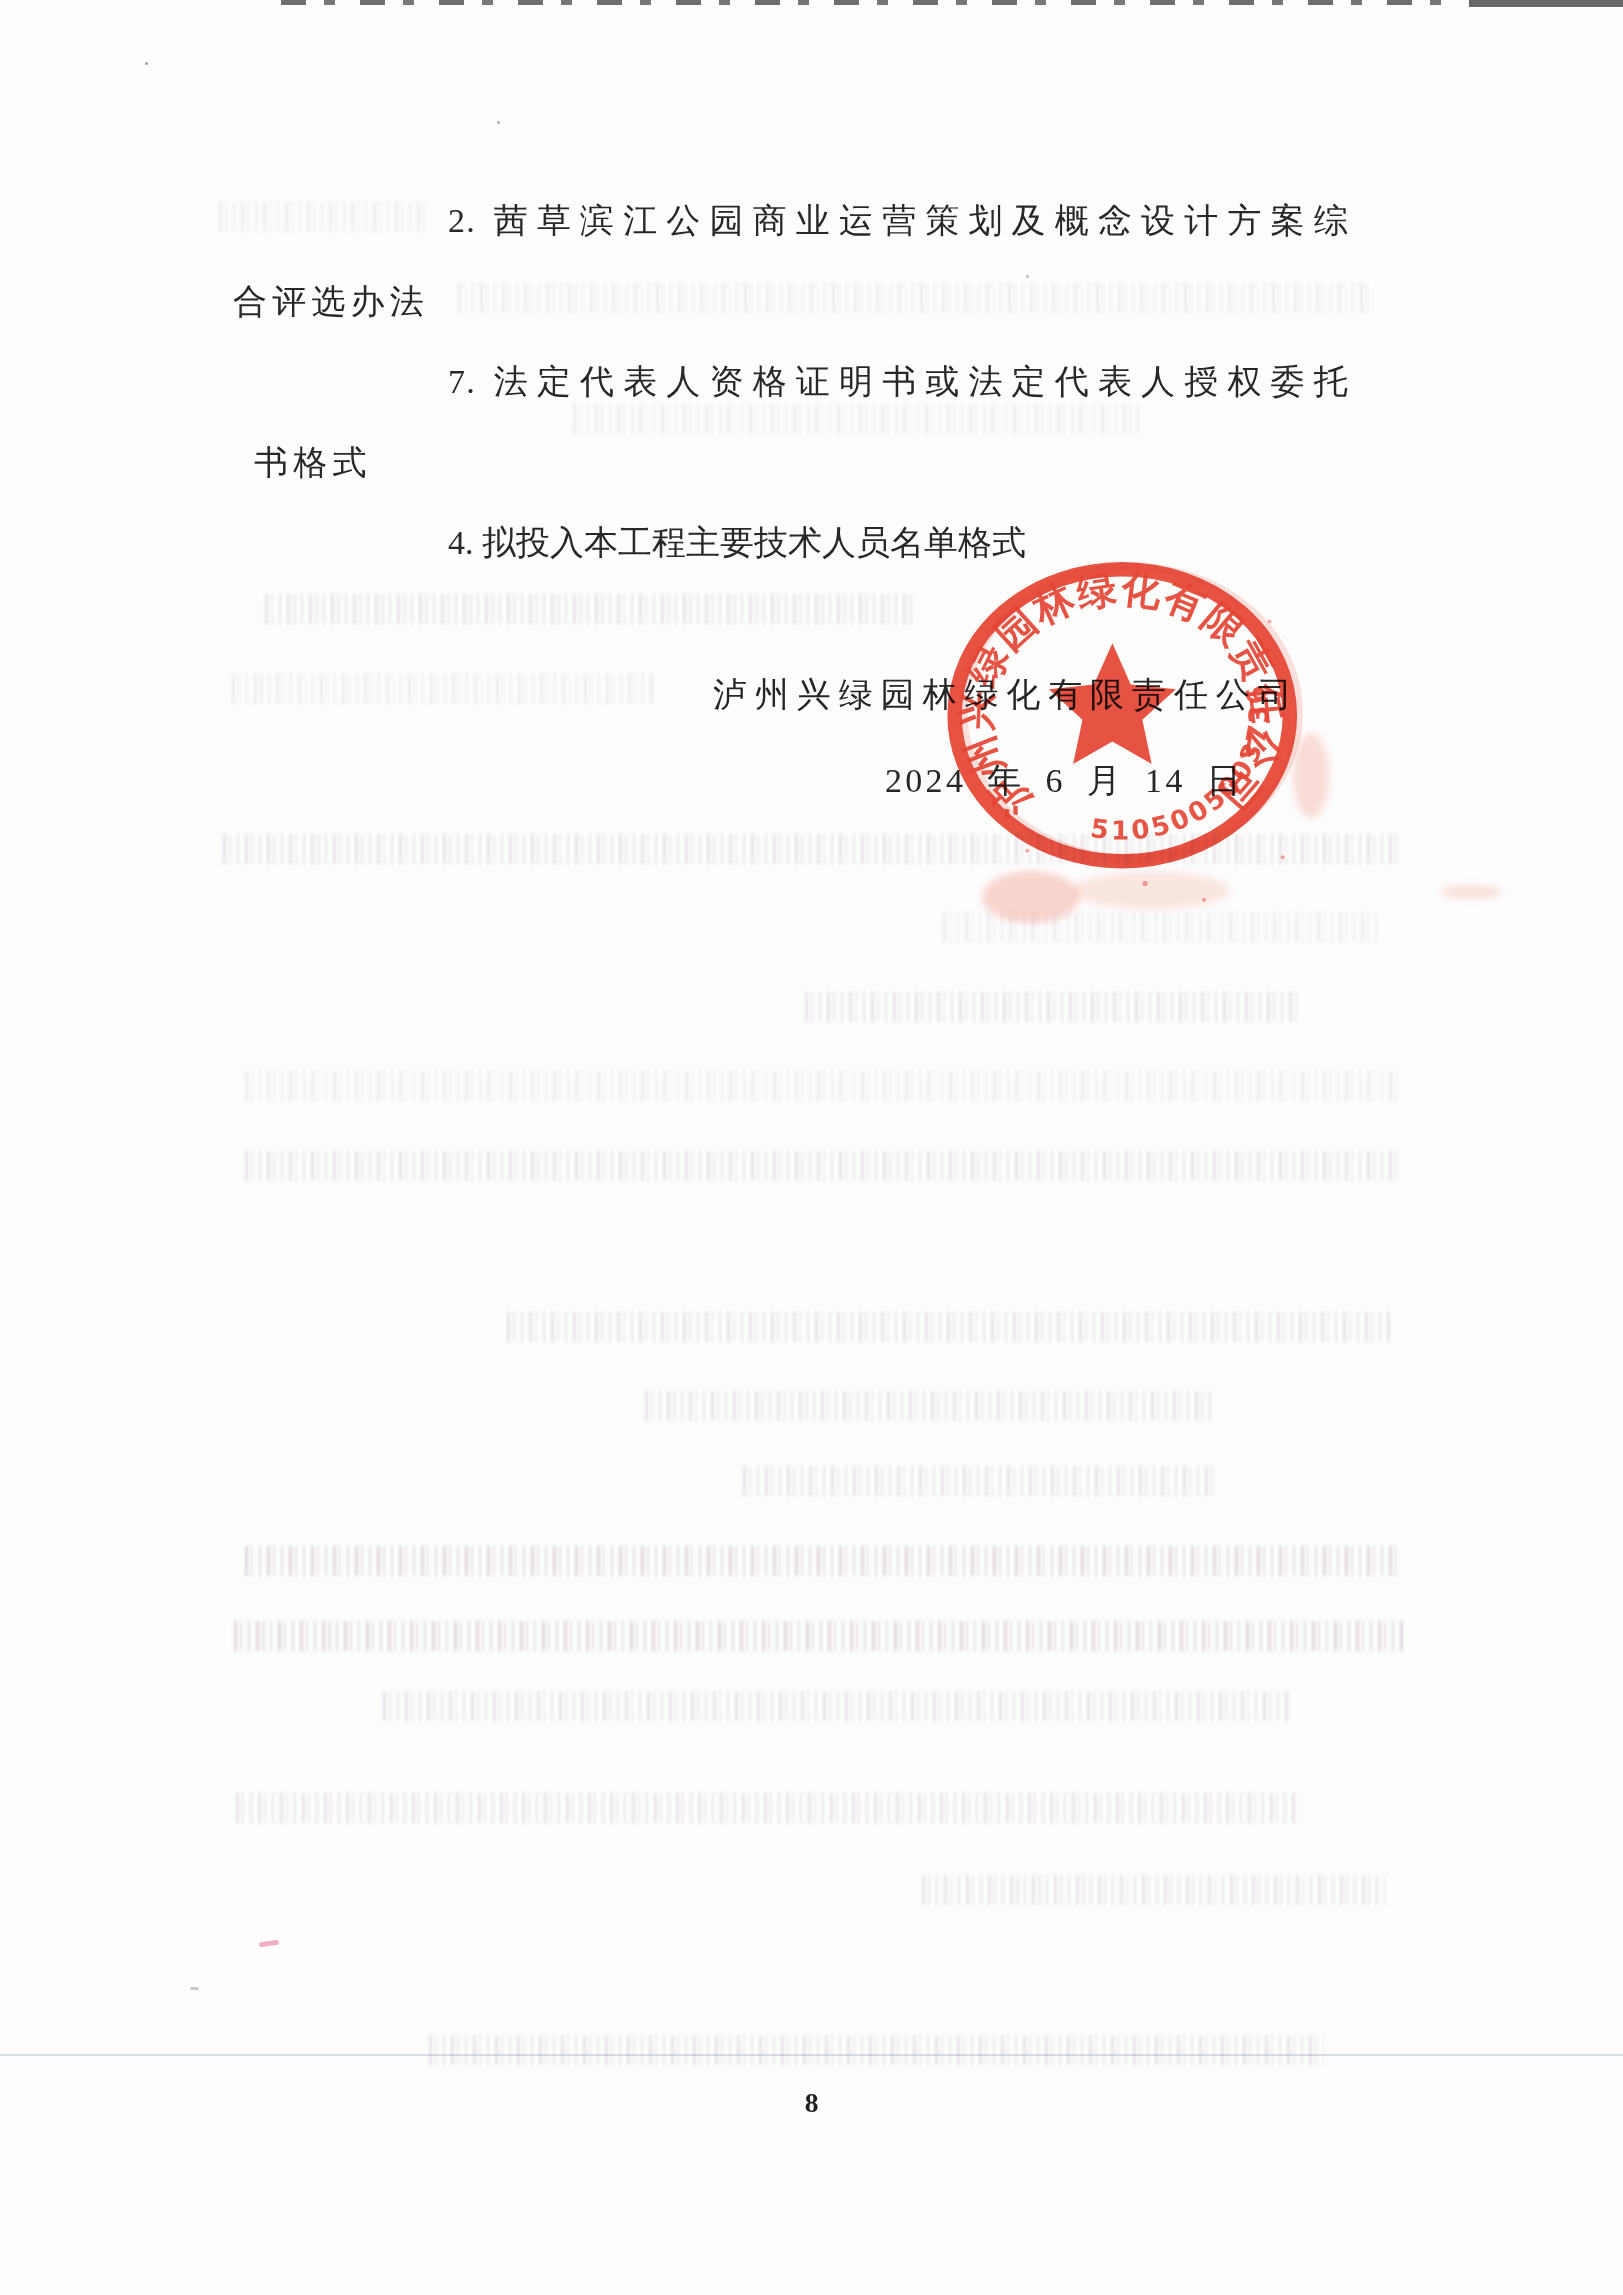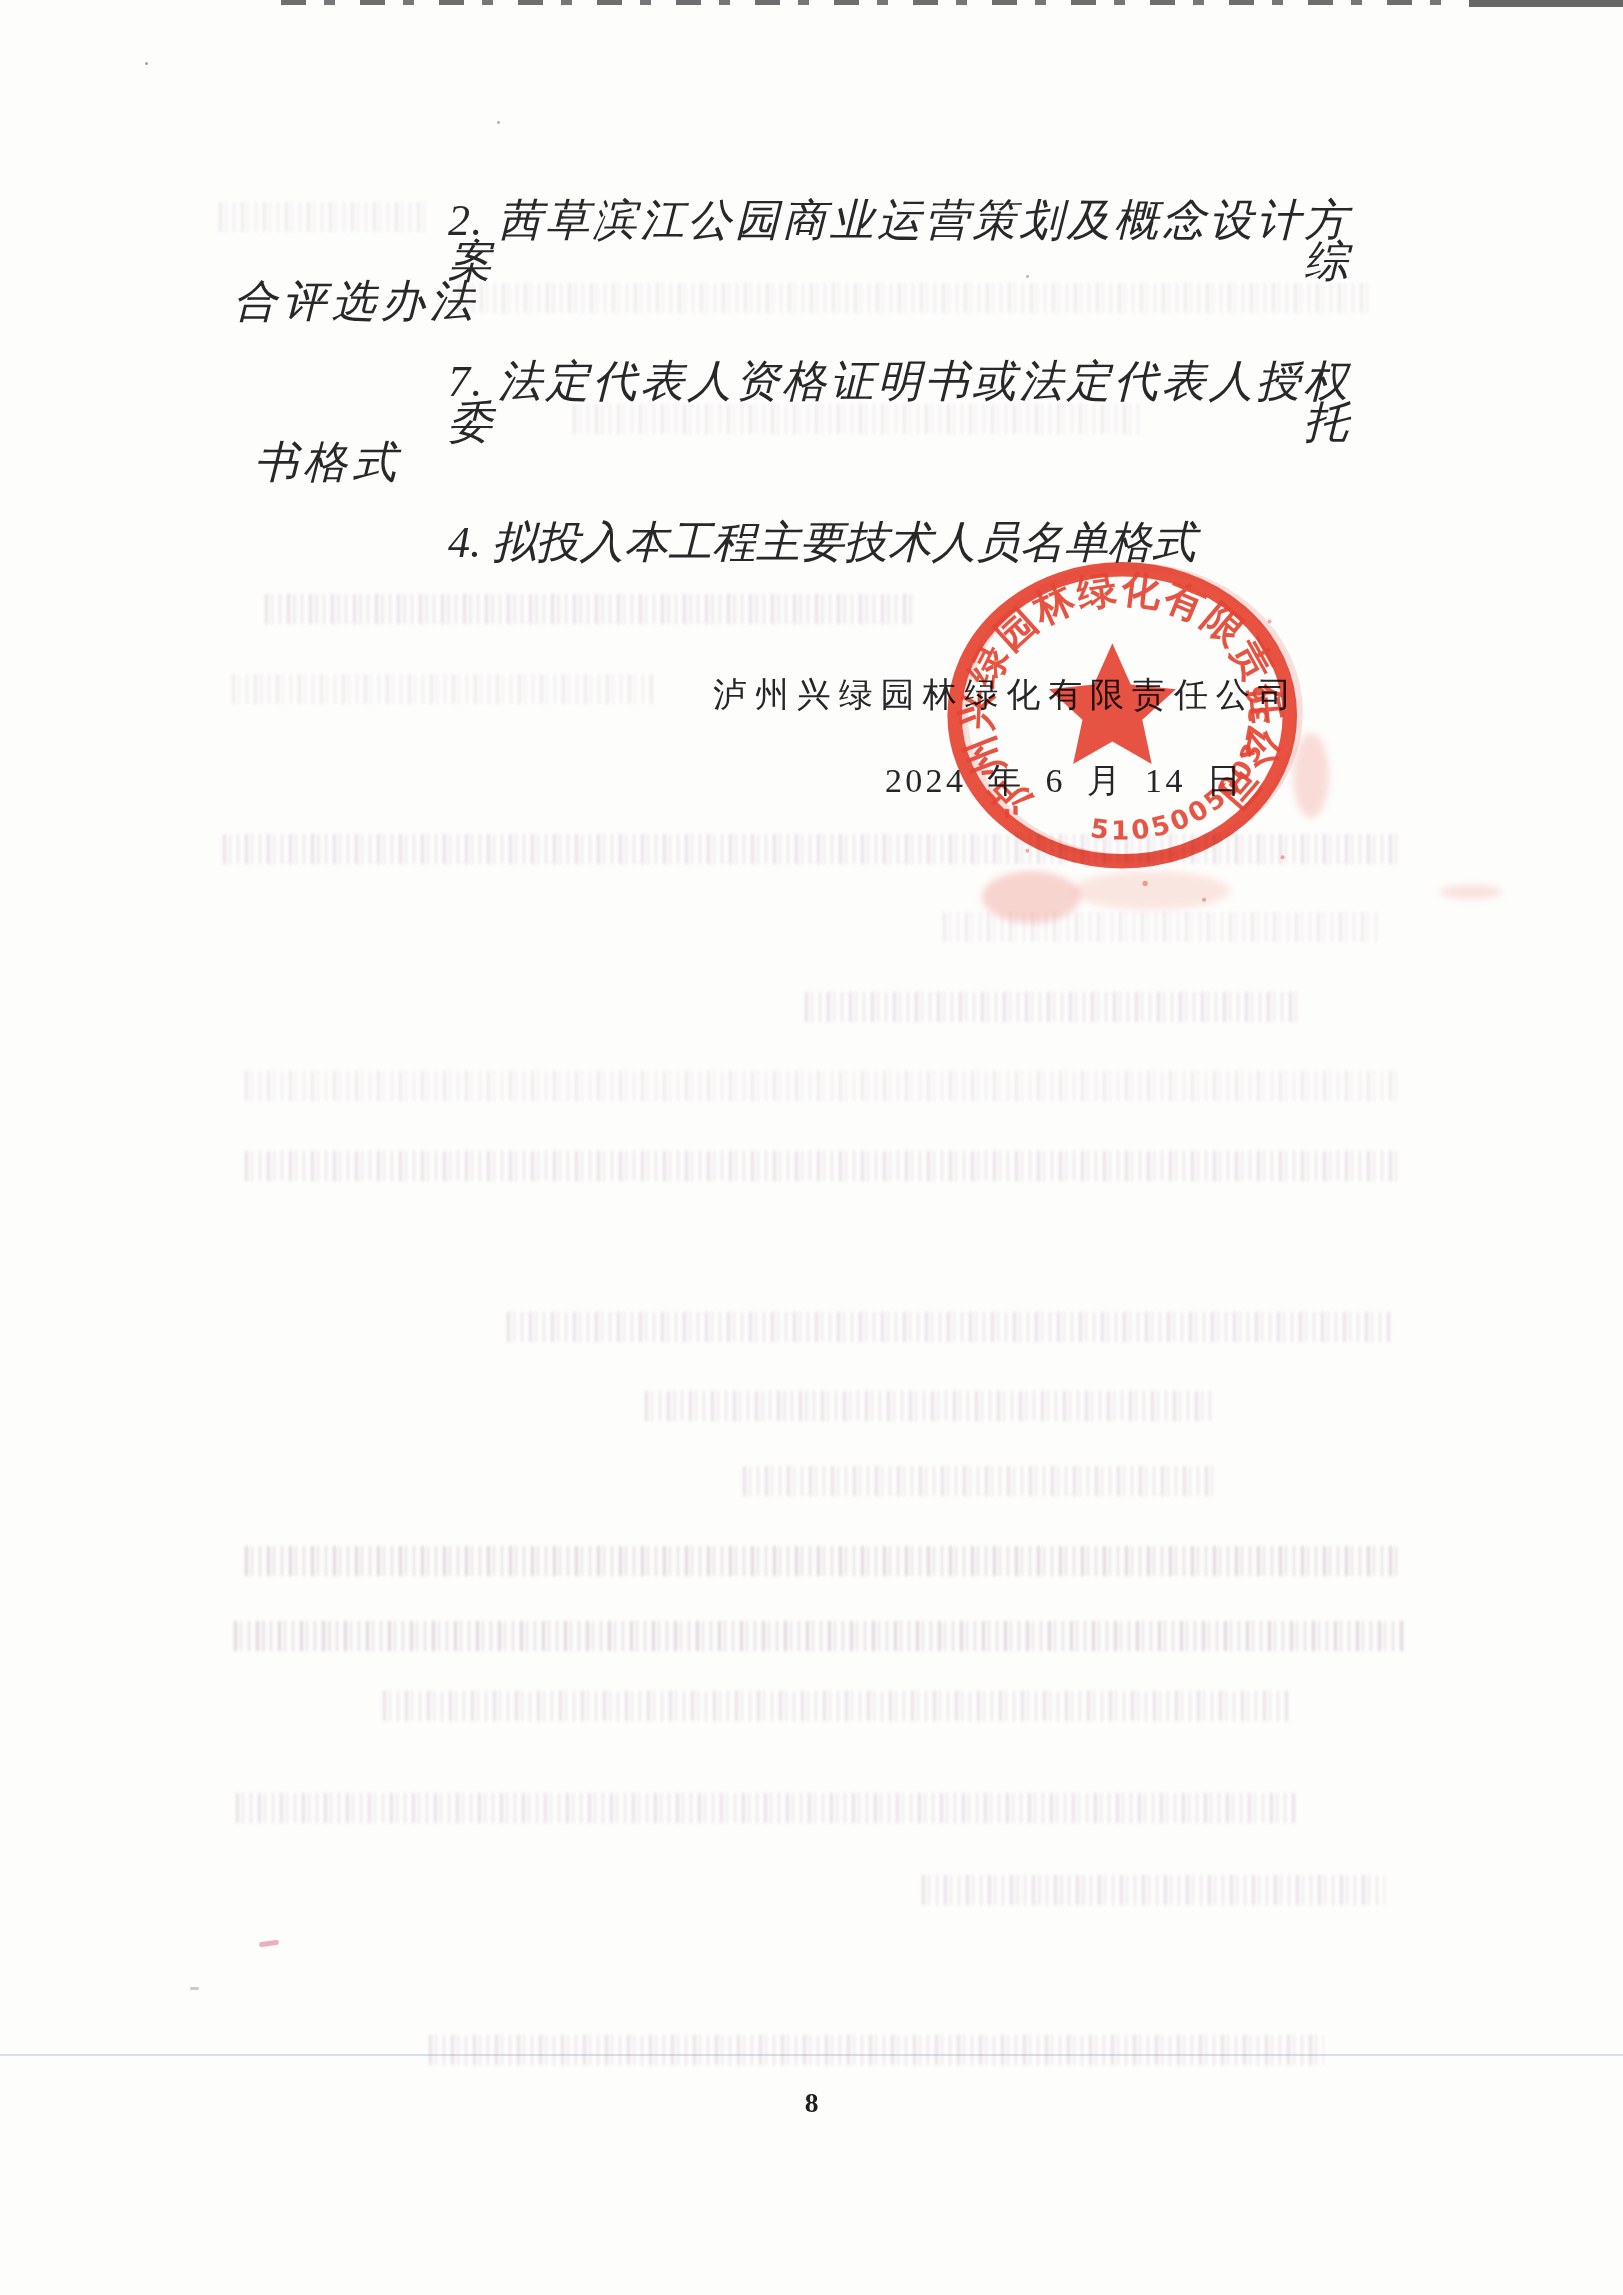--- a/index.html
+++ b/index.html
@@ -7,24 +7,23 @@
     position:relative;
     width:1623px;height:2295px;
     background:#fdfdfc;
     overflow:hidden;
     font-family:"Liberation Serif","DejaVu Serif",serif;
   }
   
   .doc-line{
     position:absolute;
     height:41px;line-height:41px;
-    font-size:44px;color:#282828;
+    font-size:34px;color:#282828;
     white-space:nowrap;
     letter-spacing:1.3px;
-    font-style:italic;
   }
   .doc-line.justify{
     white-space:normal;
     text-align:justify;
     text-align-last:justify;
   }
   .sig-line{
     position:absolute;height:41px;line-height:41px;
     font-size:34px;color:#262626;white-space:nowrap;
   }

